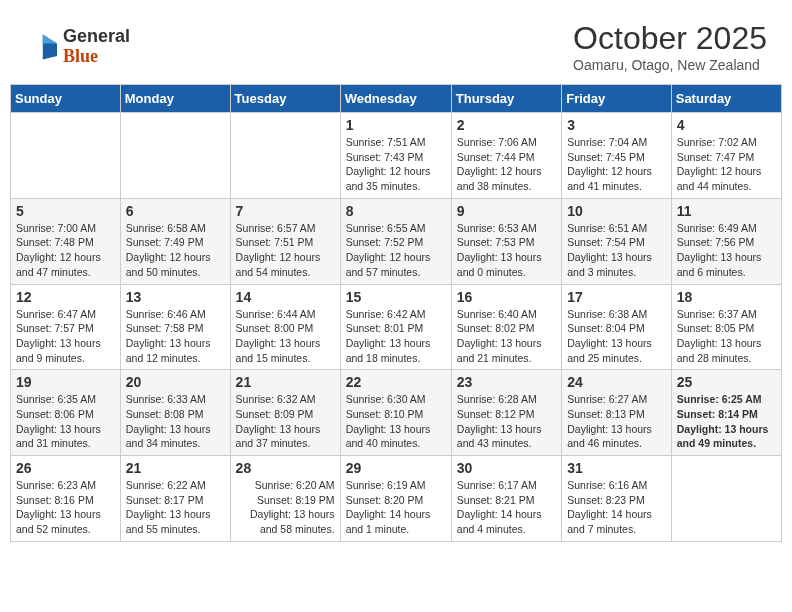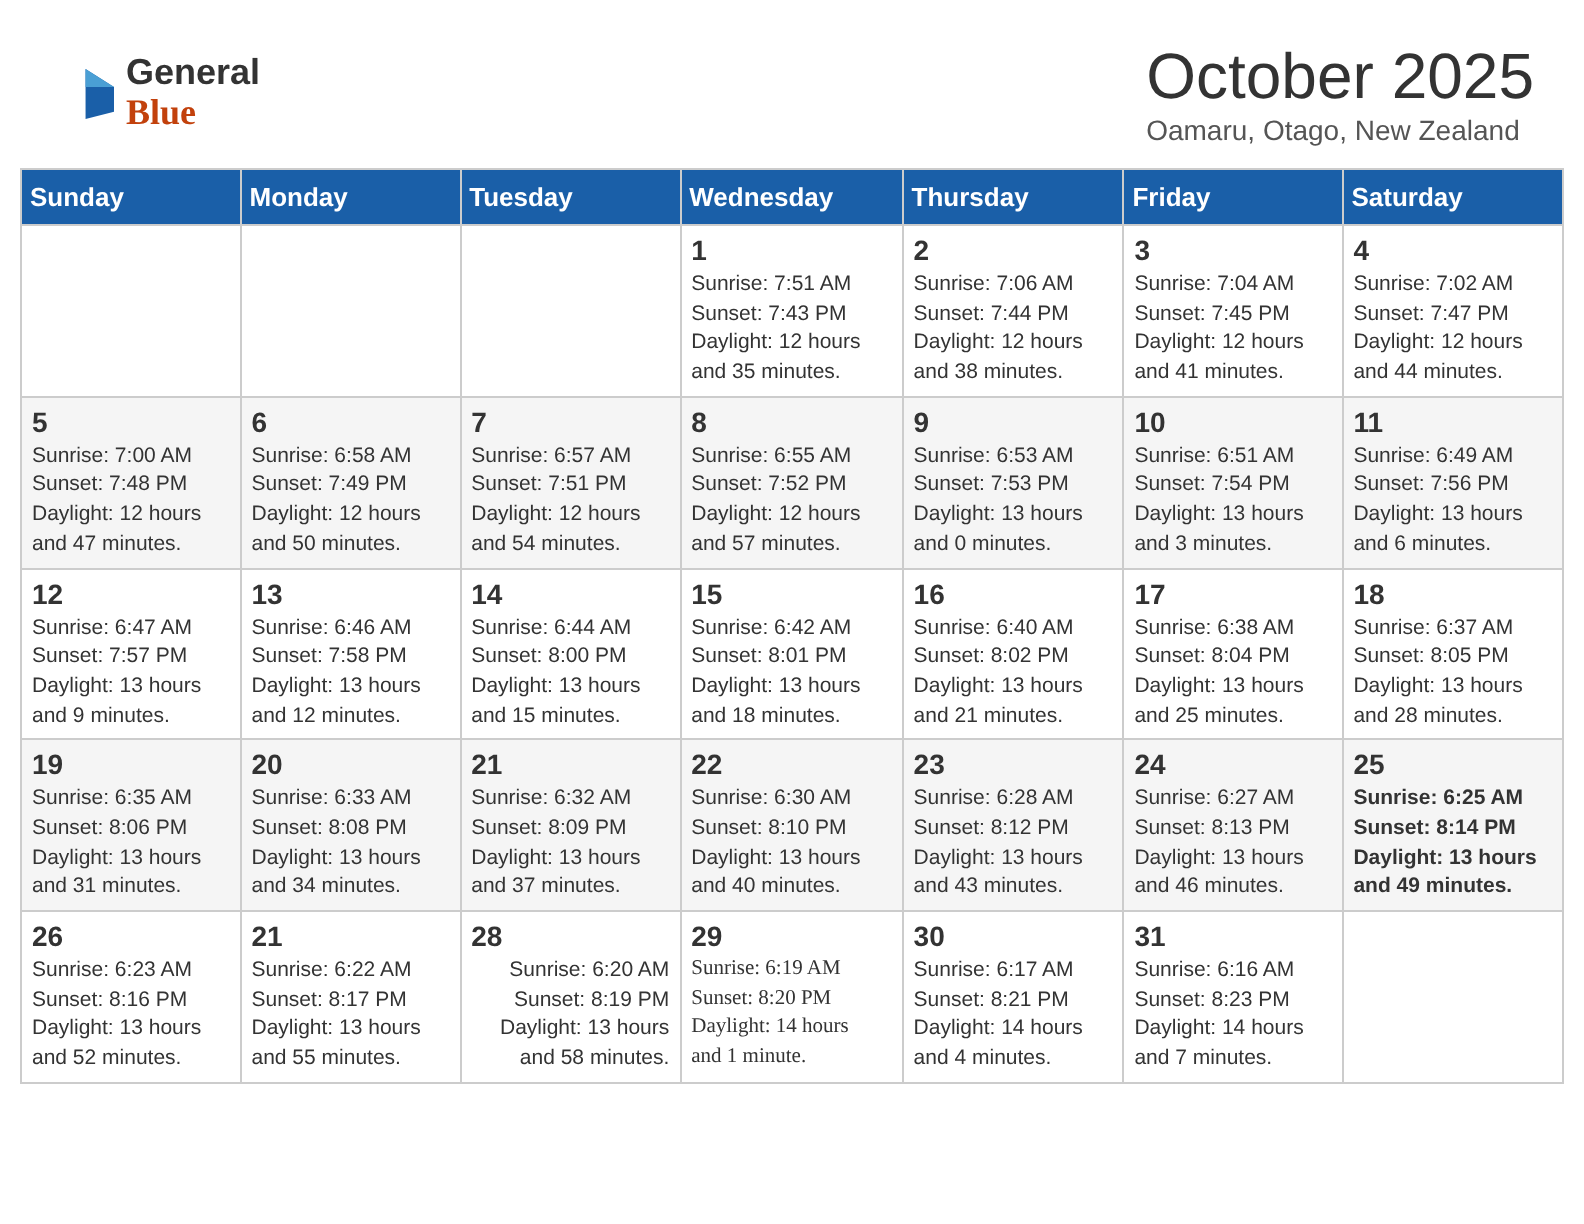--- a/index.html
+++ b/index.html
@@ -332,21 +332,21 @@
         </td>
         <td>
           <span class="day-number">28</span>
           <div class="day-info" style="white-space: pre-line; text-align: right;">Sunrise: 6:20 AM
 Sunset: 8:19 PM
 Daylight: 13 hours
 and 58 minutes.</div>
         </td>
         <td>
           <span class="day-number">29</span>
-          <div class="day-info" style="white-space: pre-line; font-family: Liberation Serif, serif;">Sunrise: 6:19 AM
+          <div class="day-info" style="white-space: pre-line;">Sunrise: 6:19 AM
 Sunset: 8:20 PM
 Daylight: 14 hours
 and 1 minute.</div>
         </td>
         <td>
           <span class="day-number">30</span>
           <div class="day-info" style="white-space: pre-line;">Sunrise: 6:17 AM
 Sunset: 8:21 PM
 Daylight: 14 hours
 and 4 minutes.</div>

